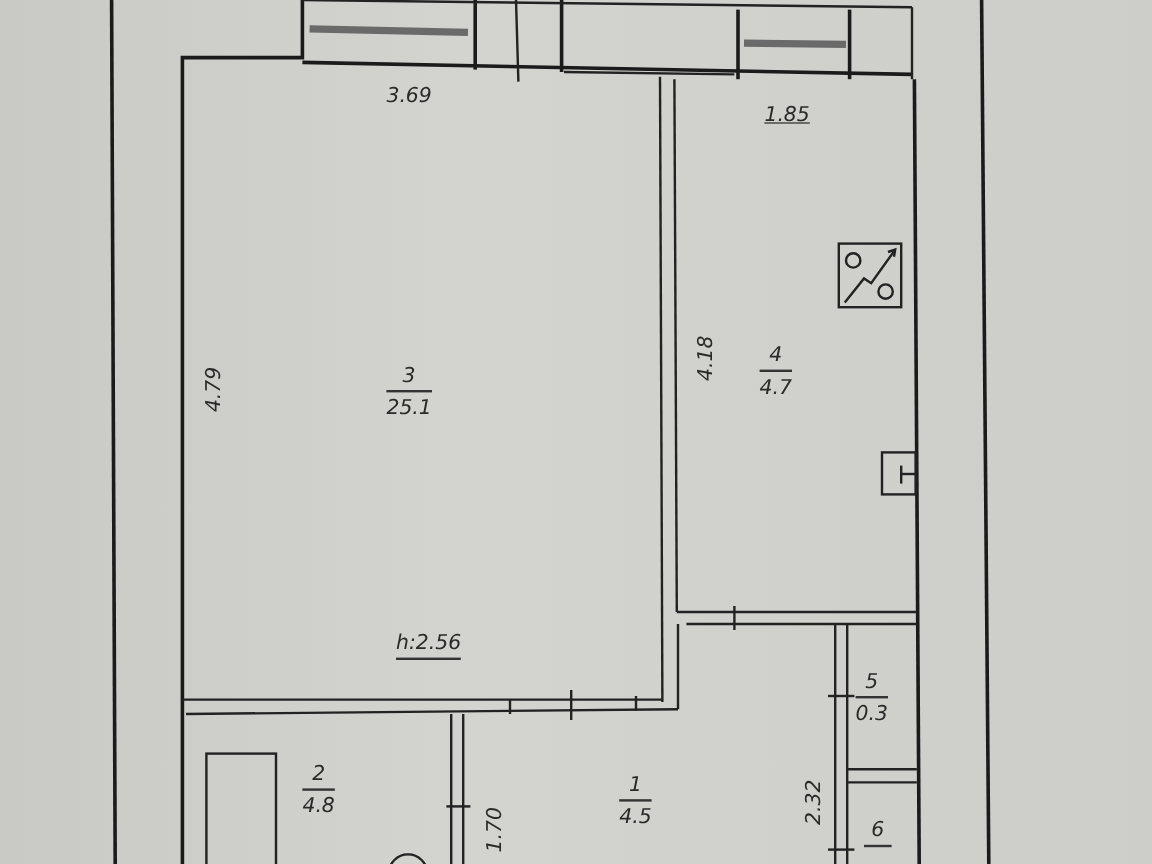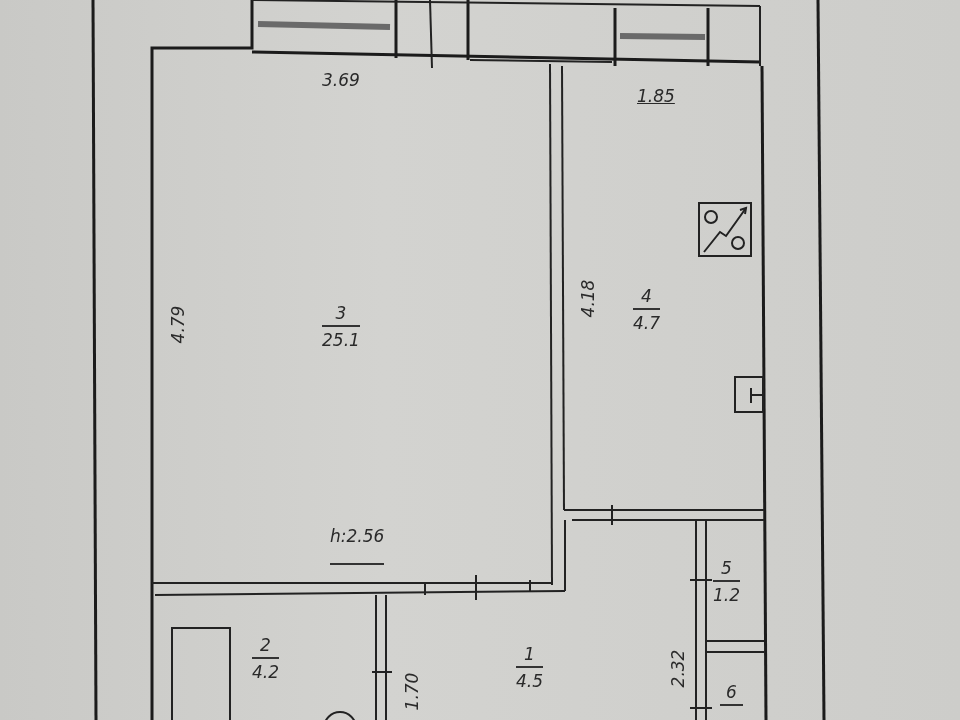--- a/index.html
+++ b/index.html
@@ -21,21 +21,21 @@
       font-family: "DejaVu Sans", sans-serif; font-style: italic;
       font-size: 17px; line-height: 1; white-space: nowrap;
     }
     .room {
       position: absolute; text-align: center; color: #2a2a2a;
       font-family: "DejaVu Sans", sans-serif; font-style: italic; font-size: 17px;
     }
     .room .num { display: block; padding: 0 6px 2px; border-bottom: 2px solid #333; }
     .room .area { display: block; padding-top: 3px; }
     .rot { transform: rotate(-90deg); transform-origin: center; }
-    .height-lbl { border-bottom: 2px solid #333; padding-bottom: 18px; }
+    .height-lbl { border-bottom: 2px solid #333; padding-bottom: 3px; }
   </style>
 </head>
 <body>
 
 <div class="sheet">
   <svg width="960" height="720" viewBox="0 0 960 720">
 
     <line class="wall" x1="93" y1="0" x2="96" y2="720"></line>
     <line class="wall" x1="818" y1="0" x2="824" y2="720"></line>
 
@@ -108,27 +108,27 @@
   <div class="room" style="left:322px; top:303px;">
     <span class="num">3</span>
     <span class="area">25.1</span>
   </div>
   <div class="room" style="left:633px; top:286px;">
     <span class="num">4</span>
     <span class="area">4.7</span>
   </div>
   <div class="room" style="left:252px; top:635px;">
     <span class="num">2</span>
-    <span class="area">4.2</span>
+    <span class="area">4.8</span>
   </div>
   <div class="room" style="left:516px; top:644px;">
     <span class="num">1</span>
     <span class="area">4.5</span>
   </div>
   <div class="room" style="left:713px; top:558px;">
     <span class="num">5</span>
-    <span class="area">1.2</span>
+    <span class="area">0.3</span>
   </div>
   <div class="room" style="left:720px; top:682px;">
     <span class="num">6</span>
     <span class="area"></span>
   </div>
 </div>
 
 </body></html>

